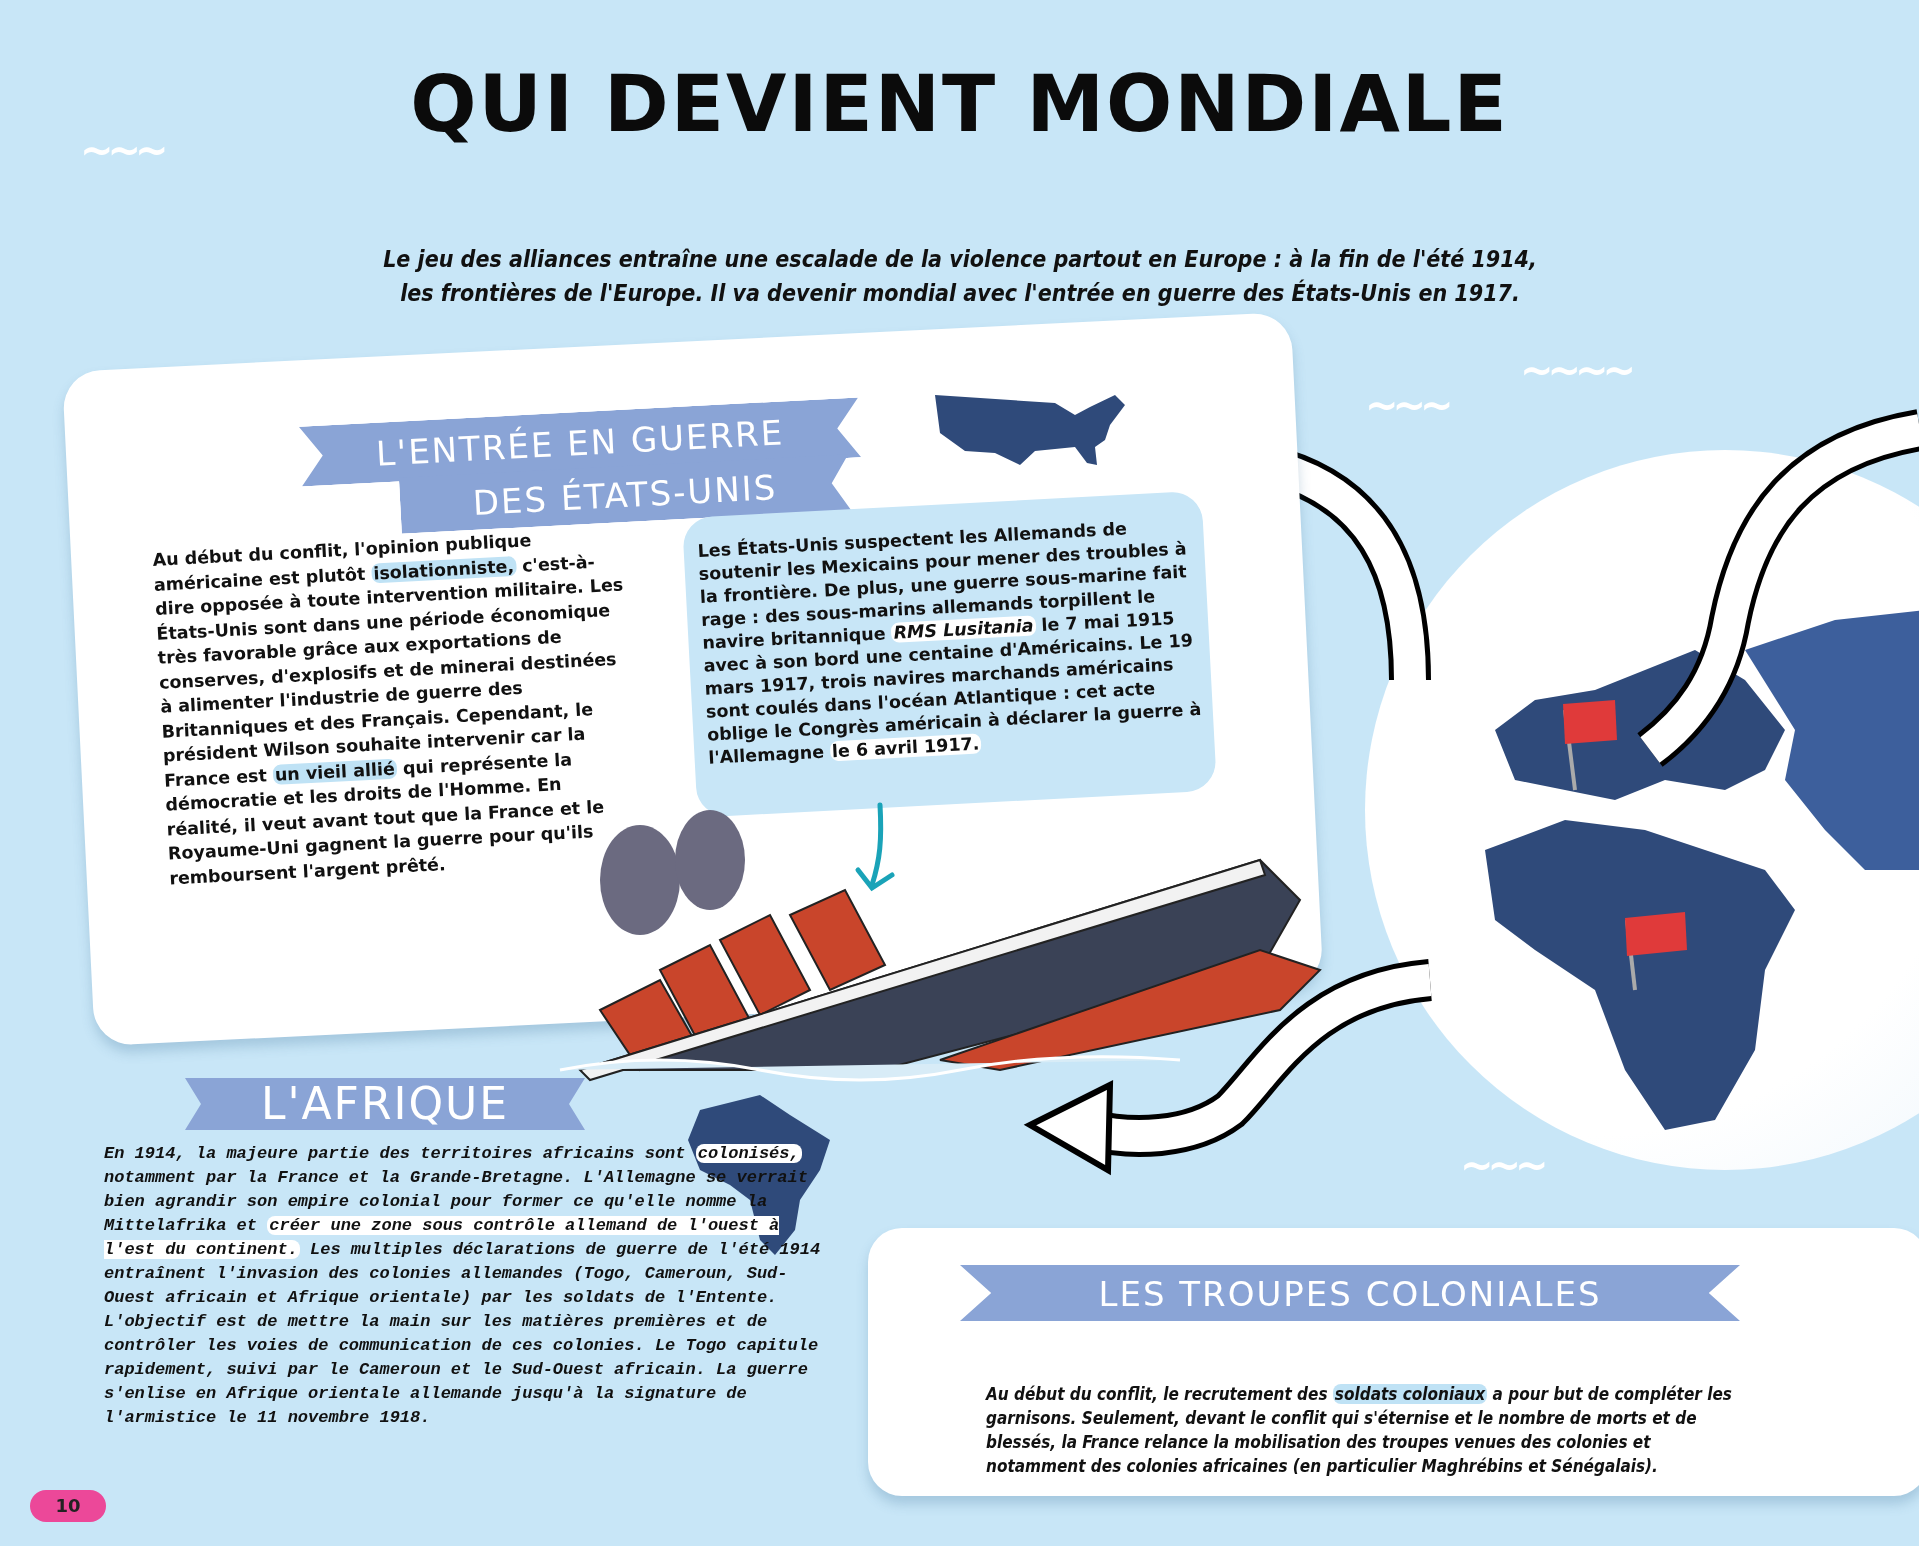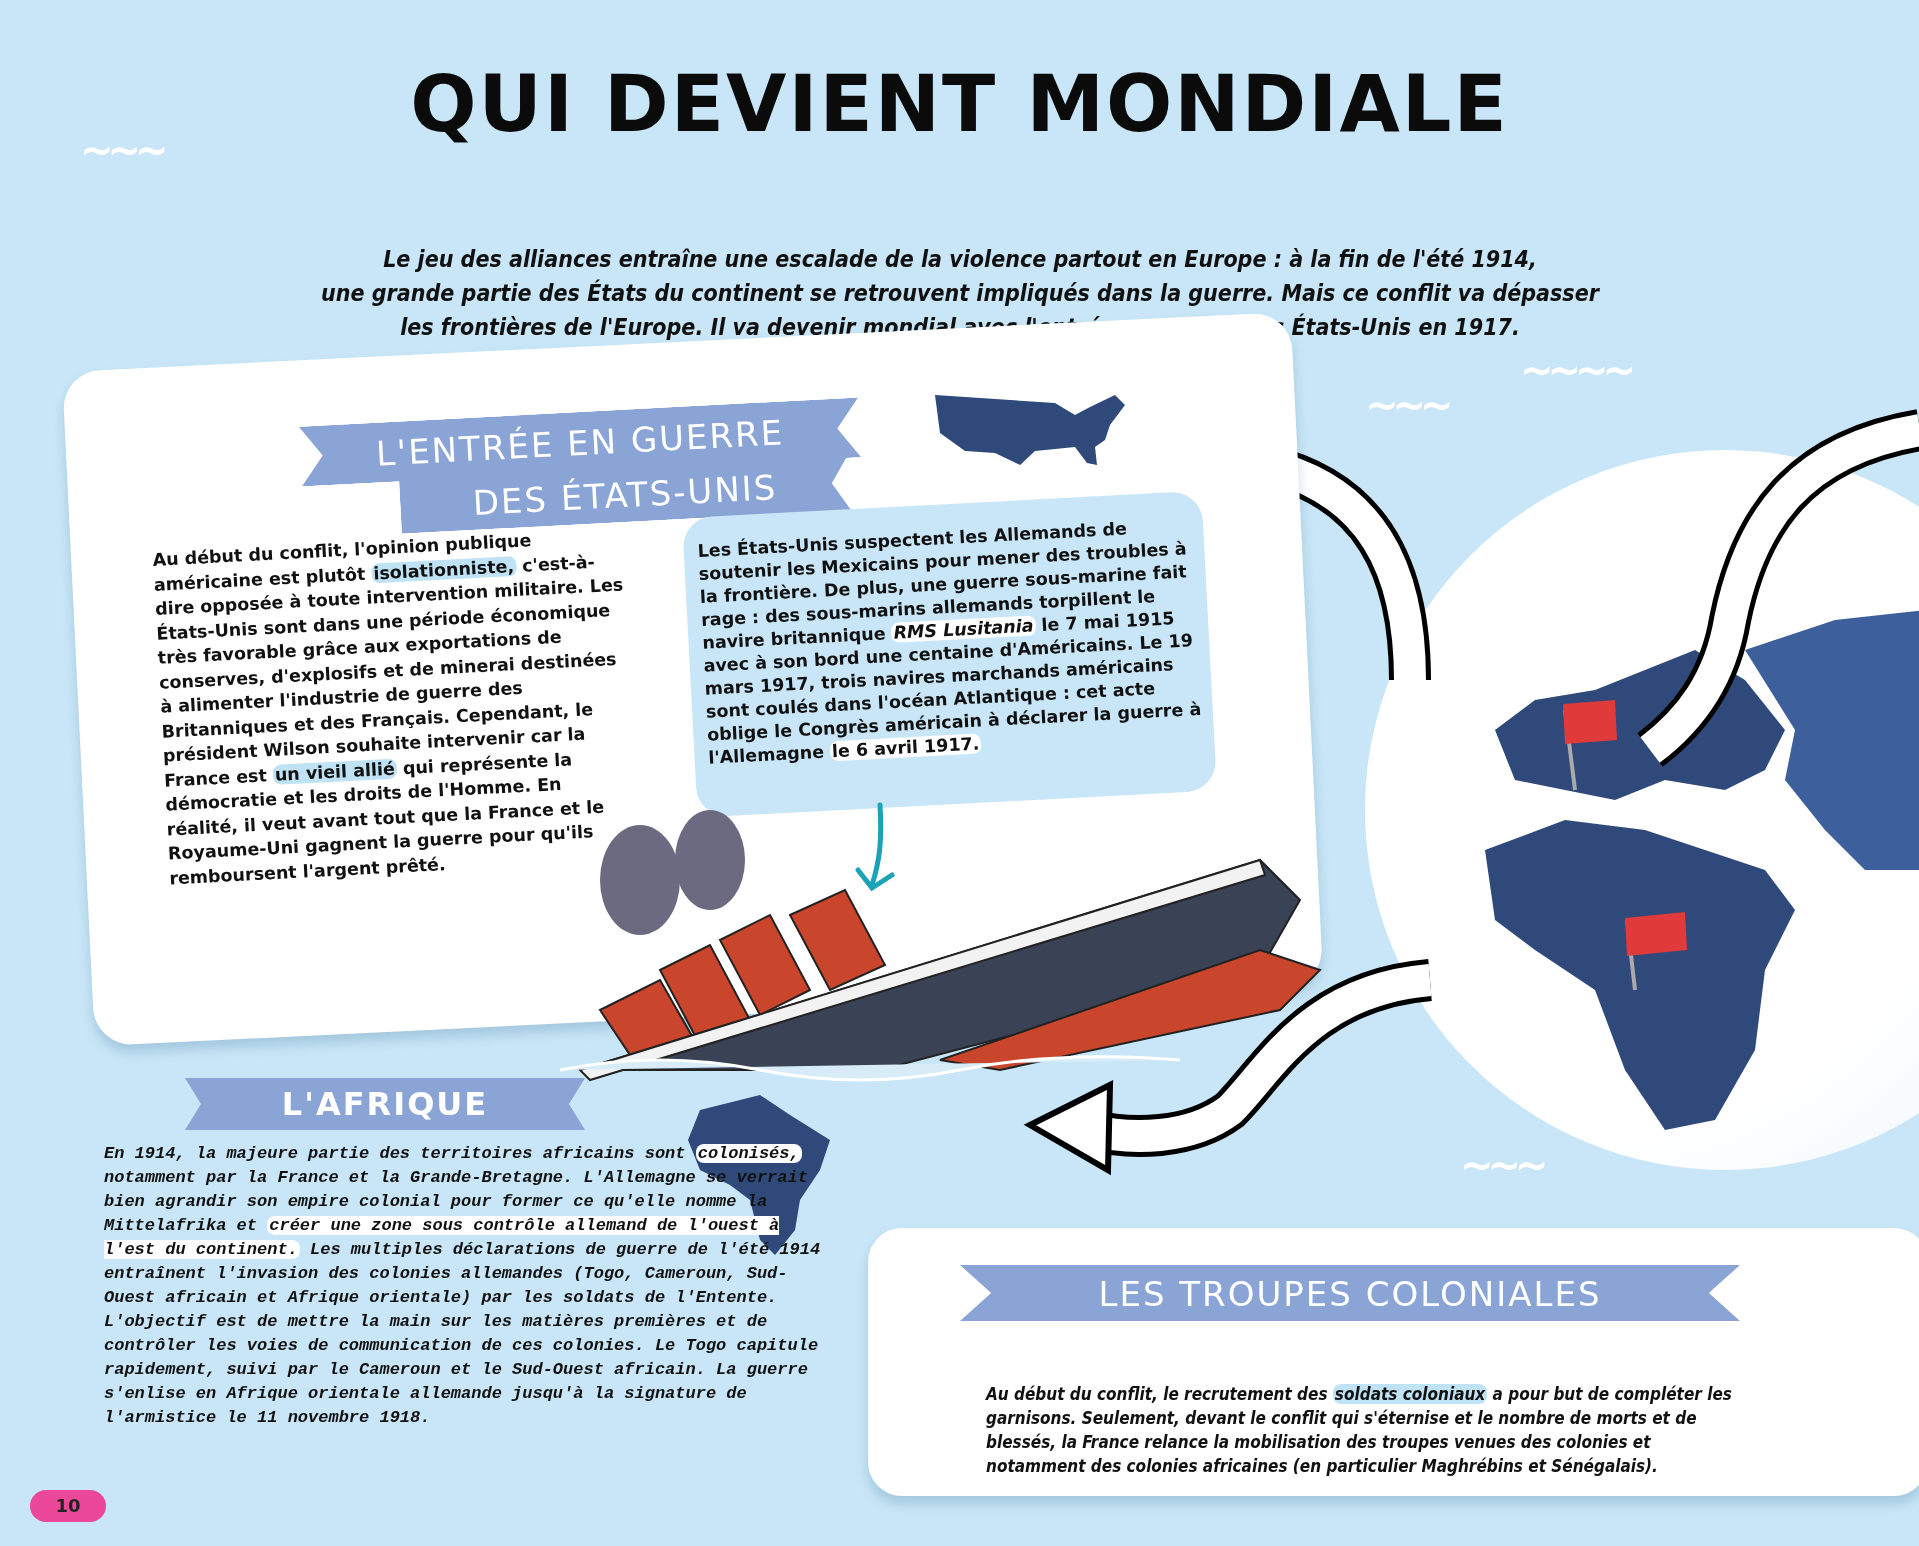--- a/index.html
+++ b/index.html
@@ -27,21 +27,21 @@
   }
   .card-usa { left:62px; top:372px; width:1230px; height:675px; transform:rotate(-2.8deg); transform-origin:0 0; }
   .card-troupes { left:868px; top:1228px; width:1060px; height:268px; border-radius:34px; }
   .ribbon {
     background:#8aa4d6; color:#fff; text-align:center;
     font-family:"DejaVu Sans", sans-serif; font-size:34px; letter-spacing:2px;
     clip-path: polygon(0 0, 100% 0, 96% 50%, 100% 100%, 0 100%, 4% 50%);
   }
   .rib-usa1 { left:300px; top:412px; width:560px; height:60px; line-height:62px; transform:rotate(-3deg); }
   .rib-usa2 { left:400px; top:466px; width:450px; height:56px; line-height:58px; transform:rotate(-3deg); clip-path: polygon(0 0, 100% 0, 96% 50%, 100% 100%, 0 100%, 0 50%); }
-  .rib-afr { left:185px; top:1078px; width:400px; height:52px; line-height:52px; font-size:32px;font-weight:bold; }
+  .rib-afr { left:185px; top:1078px; width:400px; height:52px; line-height:52px; font-size:44px; }
   .rib-troupes { left:960px; top:1265px; width:780px; height:56px; line-height:58px; font-size:34px; }
   .usa-text {
     left:152px; top:548px; width:470px; transform:rotate(-3deg); transform-origin:0 0;
     font-family:"DejaVu Sans", sans-serif; font-weight:bold; font-size:17.5px; line-height:24.5px;
   }
   .bubble {
     left:682px; top:518px; width:520px; height:300px; background:#c8e6f7; border-radius:30px;
     transform:rotate(-3deg); transform-origin:0 0;
   }
   .bubble-text {
@@ -77,21 +77,20 @@
 <div class="abs wave" style="left:1365px;top:395px;">~~~</div>
 <div class="abs wave" style="left:1520px;top:360px;">~~~~</div>
 <div class="abs wave" style="left:1460px;top:1155px;">~~~</div>
 
 <div class="abs title">
   <div>QUI DEVIENT MONDIALE</div>
 </div>
 
 <div class="abs intro">
   <div>Le jeu des alliances entraîne une escalade de la violence partout en Europe : à la fin de l'été 1914,</div>
-  <div>une grande partie des États du continent se retrouvent impliqués dans la guerre. Mais ce conflit va dépasser</div>
   <div>les frontières de l'Europe. Il va devenir mondial avec l'entrée en guerre des États-Unis en 1917.</div>
 </div>
 
 <div class="abs globe"></div>
 <svg style="left:1365px;top:450px;" width="560" height="720">
 
   <path d="M130 280 L170 250 L230 240 L280 220 L330 200 L380 230 L420 280 L400 320 L360 340 L300 330 L250 350 L200 340 L150 330 Z" fill="#2f4a7a"></path>
   <path d="M380 200 L470 170 L560 160 L560 420 L500 420 L460 380 L420 330 L430 280 Z" fill="#3d5f9c"></path>
 
   <path d="M120 400 L200 370 L280 380 L340 400 L400 420 L430 460 L400 520 L390 600 L350 670 L300 680 L260 620 L230 540 L170 500 L130 470 Z" fill="#2f4a7a"></path>

